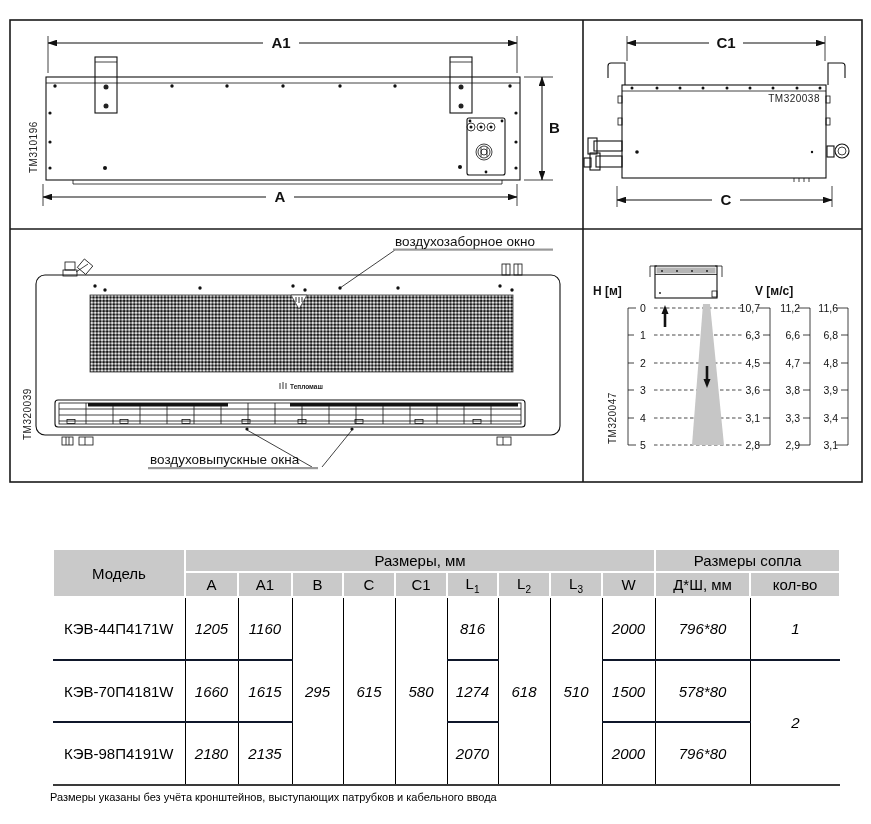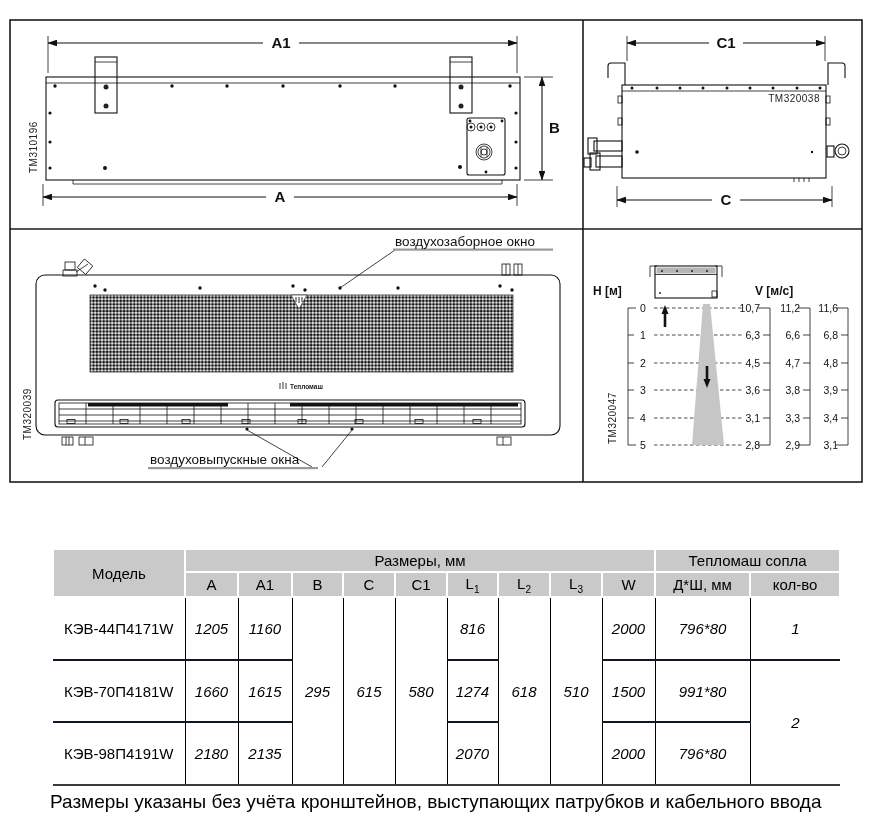--- a/index.html
+++ b/index.html
@@ -21,21 +21,21 @@
   #dim-table{position:absolute;left:52px;top:548px;}
   .tbl{border-collapse:collapse;table-layout:fixed;width:787px;font-size:15px;}
   .tbl th{background:#c9c9c9;border:2.5px solid #fff;font-weight:normal;padding:0;text-align:center;}
   .tbl .h1{height:23px;}
   .tbl .h2{height:25px;}
   .tbl td{text-align:center;vertical-align:middle;padding:0;background:#fff;}
   .tbl tr.r1{height:63px;} .tbl tr.r2{height:62px;} .tbl tr.r3{height:63px;}
   .bl{border-left:1.5px solid #000;font-style:italic;} .br{border-right:1.5px solid #000;}
   .st{border-top:2px solid #0f172a;} .sb{border-bottom:2.5px solid #3a3a3a;}
   sub{font-size:10px;}
-  #footnote{position:absolute;left:50px;top:791px;font-size:19px;}
+  #footnote{position:absolute;left:50px;top:791px;font-size:11px;}
 </style>
 </head>
 <body>
 
 
 
 <svg width="871" height="510" viewBox="0 0 871 510" xmlns="http://www.w3.org/2000/svg">
   <defs>
     <marker id="arr" viewBox="0 0 10 7" refX="9.5" refY="3.5" markerWidth="9" markerHeight="6.3" orient="auto">
       <path d="M0,0L10,3.5L0,7Z" fill="#111"></path>
@@ -412,21 +412,21 @@
         <col style="width:52px">
       <col style="width:52px">
         <col style="width:53px">
         <col style="width:95px">
         <col style="width:90px">
     </colgroup>
     <tbody>
         <tr class="h1">
       <th rowspan="2">Модель</th>
       <th colspan="9">Размеры, мм</th>
-      <th colspan="2">Тепломаш сопла</th>
+      <th colspan="2">Размеры сопла</th>
     </tr>
     <tr class="h2">
       <th>A</th>
       <th>A1</th>
       <th>B</th>
       <th>C</th>
       <th>C1</th>
       <th><span>L</span><sub>1</sub></th>
       <th><span>L</span><sub>2</sub></th>
       <th><span>L</span><sub>3</sub></th>
@@ -447,21 +447,21 @@
       <td class="bl br">2000</td>
       <td class="bl br">796*80</td>
       <td class="bl">1</td>
     </tr>
     <tr class="r2">
       <td class="br st">КЭВ-70П4181W</td>
       <td class="bl br st">1660</td>
       <td class="bl br st">1615</td>
       <td class="bl br st">1274</td>
       <td class="bl br st">1500</td>
-      <td class="bl br st">991*80</td>
+      <td class="bl br st">578*80</td>
       <td class="bl st sb" rowspan="2">2</td>
     </tr>
     <tr class="r3">
       <td class="br st sb">КЭВ-98П4191W</td>
       <td class="bl br st sb">2180</td>
       <td class="bl br st sb">2135</td>
       <td class="bl br st sb">2070</td>
       <td class="bl br st sb">2000</td>
       <td class="bl br st sb">796*80</td>
     </tr>

